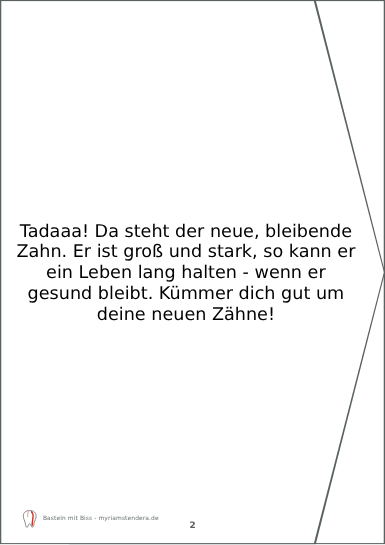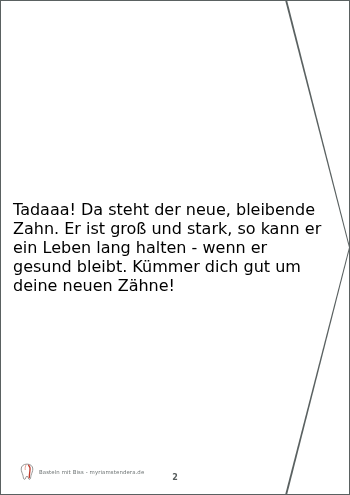--- a/index.html
+++ b/index.html
@@ -111,20 +111,21 @@
 
   .cl1 { left: 156px; top: 97px;  width: 186px; height: 69px; }
   .cl2 { left: 8px;   top: 193px; width: 186px; height: 69px; }
   .cl3 { left: 181px; top: 290px; width: 166px; height: 80px; }
   .cl4 { left: 19px;  top: 383px; width: 186px; height: 72px; }
 
   .ctextwrap {
     padding: 0 13px 0 22px;
     width: 100%;
     box-sizing: border-box;
+    text-align: center;
   }
   .ctextwrap.rt {
     padding: 0 24px 0 12px;
   }
 
   
   .footer {
     position: absolute;
     left: 0;
     bottom: 8px;

